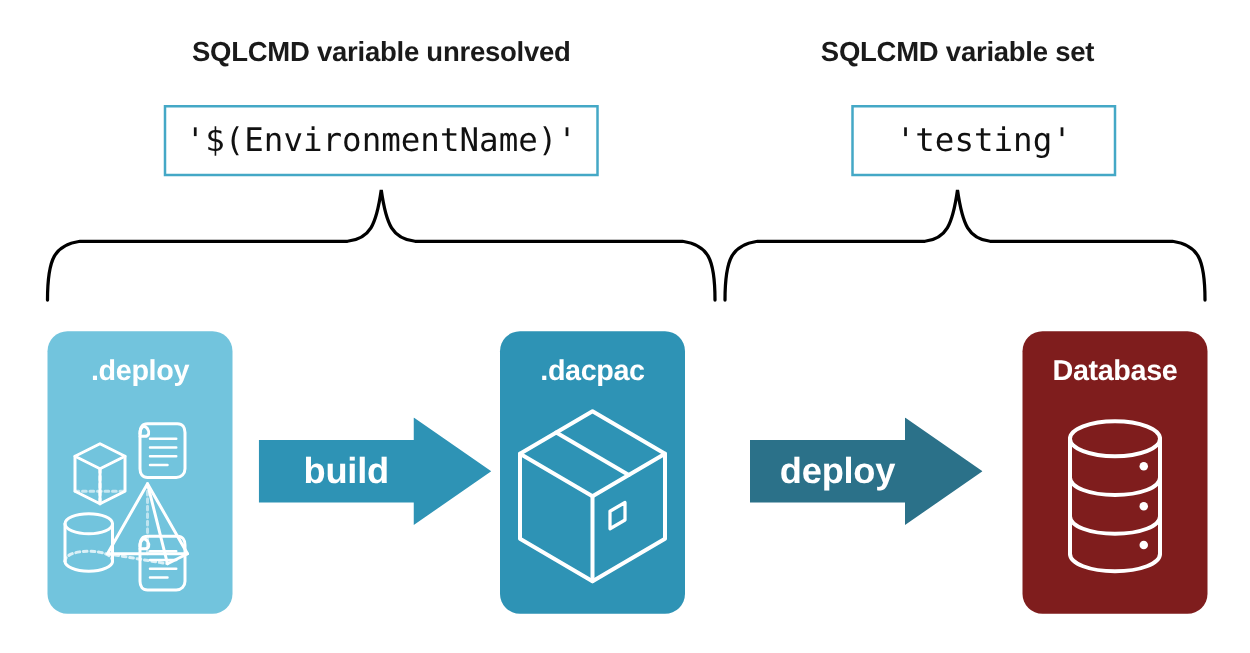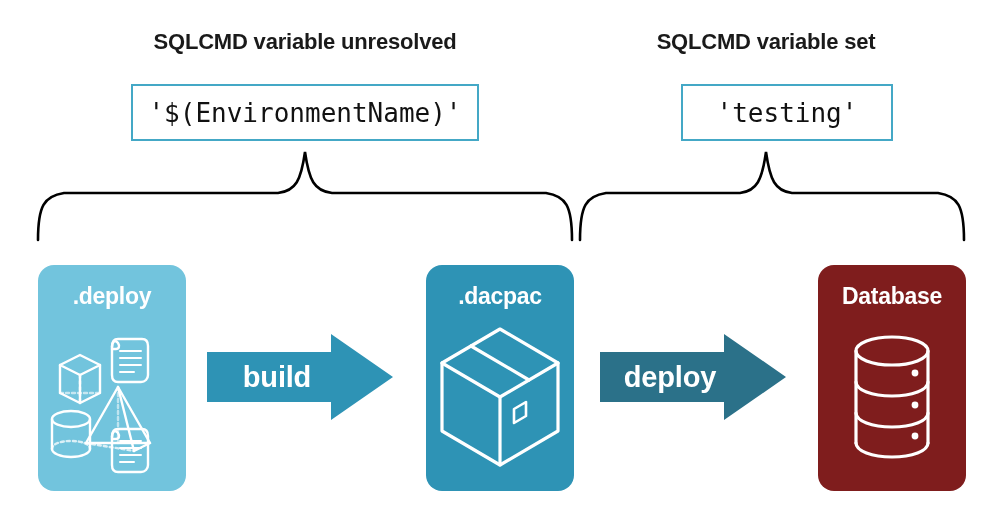--- a/index.html
+++ b/index.html
@@ -66,21 +66,21 @@
 
   
   .artifact {
     position: absolute;
     border-radius: 16px;
     top: 265px;
     width: 148px;
     height: 226px;
   }
   #artifact-sqlproj  { left: 38px;  background: #72c4dd; }
-  #artifact-dacpac   { left: 426px; background: #2e93b5; }
+  #artifact-dacpac   { left: 400px; background: #2e93b5; }
   #artifact-database { left: 818px; background: #7f1d1d; }
 
   .artifact-label {
     position: absolute;
     top: 18px;
     left: 0;
     width: 100%;
     text-align: center;
     font-family: "Liberation Sans", sans-serif;
     font-weight: bold;

